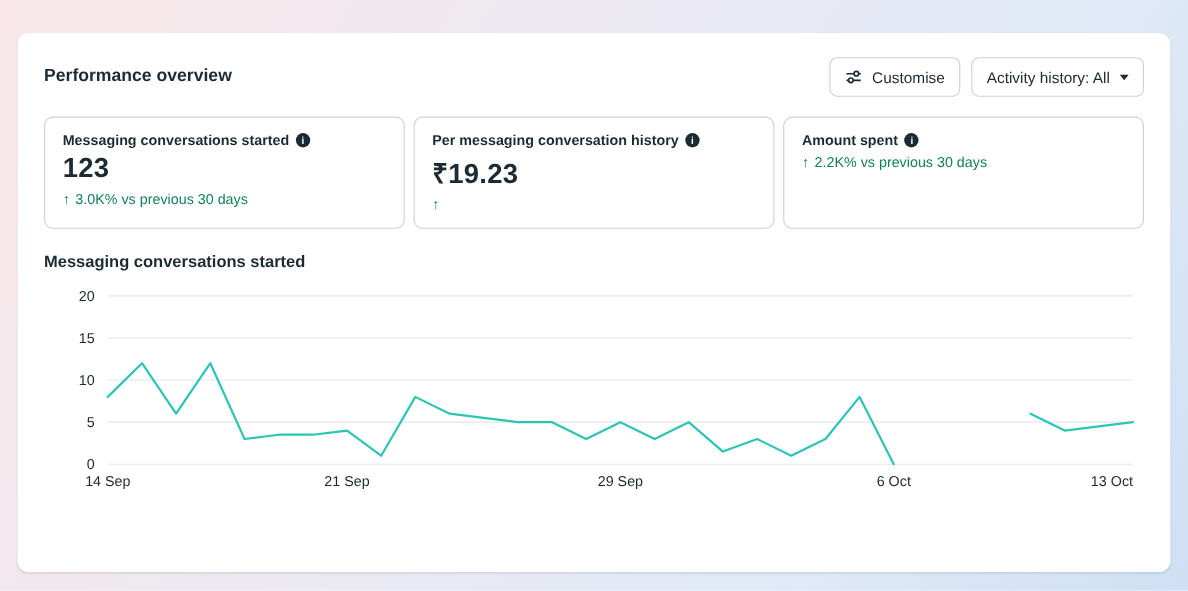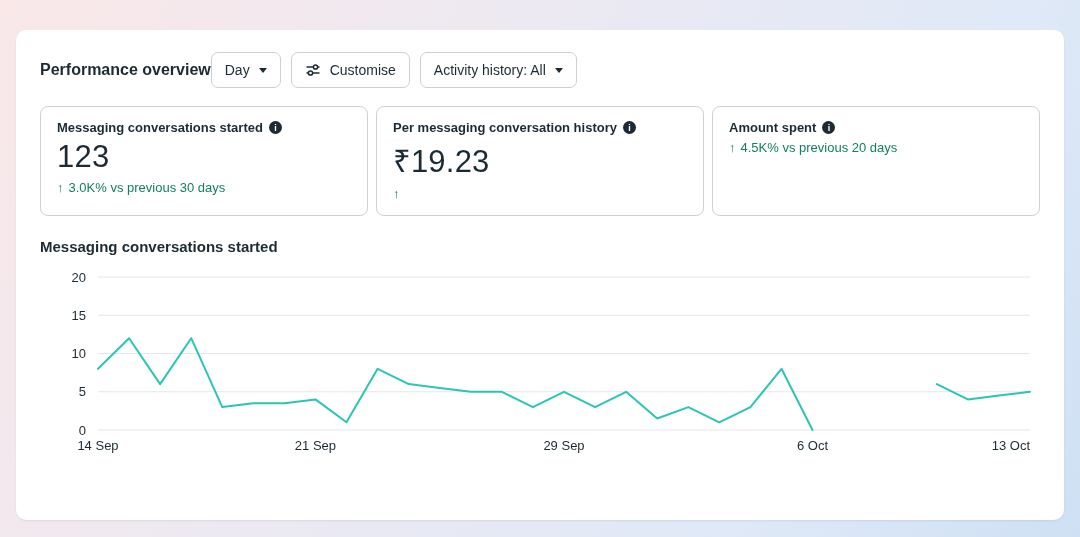--- a/index.html
+++ b/index.html
@@ -9,21 +9,21 @@
     background: linear-gradient(120deg, #f9e7e8 0%, #ece9f2 40%, #dfe9f7 75%, #cfe0f4 100%);
   }
   .page { width: 1080px; height: 537px; padding: 30px 16px 17px; }
   .card {
     background: #ffffff;
     border-radius: 10px;
     height: 490px;
     padding: 22px 24px;
     box-shadow: 0 1px 2px rgba(0,0,0,0.08);
   }
-  .card-header { display: flex; align-items: center; justify-content: flex-start; }
+  .card-header { display: flex; align-items: center; justify-content: space-between; }
   .page-title { font-size: 16px; font-weight: 700; color: #1c2b33; }
   .controls { display: flex; gap: 10px; }
   .btn {
     display: inline-flex; align-items: center; gap: 9px;
     height: 36px; padding: 0 13px;
     background: #fff; border: 1px solid #ced0d4; border-radius: 7px;
     font-family: "Liberation Sans", sans-serif;
     font-size: 14px; font-weight: 500; color: #1c2b33; cursor: pointer;
   }
   .caret {
@@ -38,40 +38,36 @@
   }
   .metric-label-row { display: flex; align-items: center; }
   .metric-label { font-size: 13px; font-weight: 700; color: #1c2b33; }
   .info-icon {
     width: 13px; height: 13px; border-radius: 50%;
     background: #1c2b33; color: #fff;
     font-size: 9px; font-weight: 700;
     display: inline-flex; align-items: center; justify-content: center;
     margin-left: 6px; cursor: pointer;
   }
-  .metric-value { font-size: 31px; font-weight: 400; color: #1c2b33; margin-top: 4px; letter-spacing: 0.2px; }
+  .metric-value { font-size: 25px; font-weight: 700; color: #1c2b33; margin-top: 4px; letter-spacing: 0.2px; }
   .metric-delta { display: flex; align-items: baseline; gap: 5px; font-size: 13px; color: #12805c; margin-top: 5px; }
   .chart-title { font-size: 15px; font-weight: 700; color: #1c2b33; margin-top: 22px; }
   .chart-wrap { margin-top: 10px; }
   #chart-svg { display: block; }
   .sliders-icon { display: inline-flex; }
 </style>
 </head>
 <body>
 
 <div class="page">
   <div class="card">
 
     <div class="card-header">
       <h2 class="page-title">Performance overview</h2>
       <div class="controls">
-        <button class="btn">
-          <span>Day</span>
-          <span class="caret"></span>
-        </button>
         <button class="btn">
           <span class="sliders-icon">
             <svg width="16" height="16" viewBox="0 0 16 16">
               <line x1="1.5" y1="5" x2="14.5" y2="5" stroke="#1c2b33" stroke-width="1.5"></line>
               <circle cx="10.5" cy="5" r="2.1" fill="#ffffff" stroke="#1c2b33" stroke-width="1.5"></circle>
               <line x1="1.5" y1="11" x2="14.5" y2="11" stroke="#1c2b33" stroke-width="1.5"></line>
               <circle cx="5.5" cy="11" r="2.1" fill="#ffffff" stroke="#1c2b33" stroke-width="1.5"></circle>
             </svg>
           </span>
           <span>Customise</span>
@@ -105,21 +101,21 @@
           <span>↑</span>
         </div>
       </div>
       <div class="metric">
         <div class="metric-label-row">
           <span class="metric-label">Amount spent</span>
           <span class="info-icon">i</span>
         </div>
         <div class="metric-delta">
           <span>↑</span>
-          <span>4.5K% vs previous 20 days</span>
+          <span>2.2K% vs previous 30 days</span>
         </div>
       </div>
     </div>
 
     <h3 class="chart-title">Messaging conversations started</h3>
 
     <div class="chart-wrap">
       <svg id="chart-svg" width="1000" height="192">
           <line x1="58" y1="165" x2="990" y2="165" stroke="#e4e6ea" stroke-width="1"></line>
           <text x="46" y="169.5" text-anchor="end" font-size="13" font-family="Liberation Sans, sans-serif" fill="#1c2b33">0</text>

